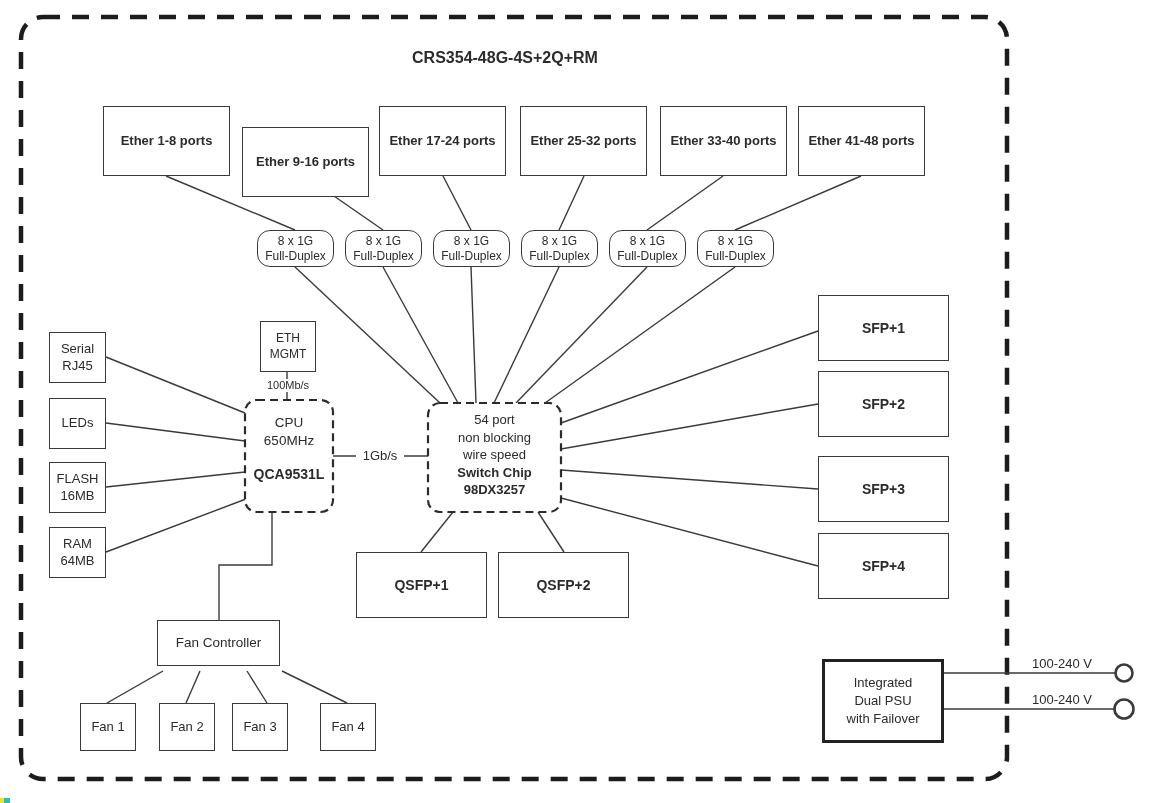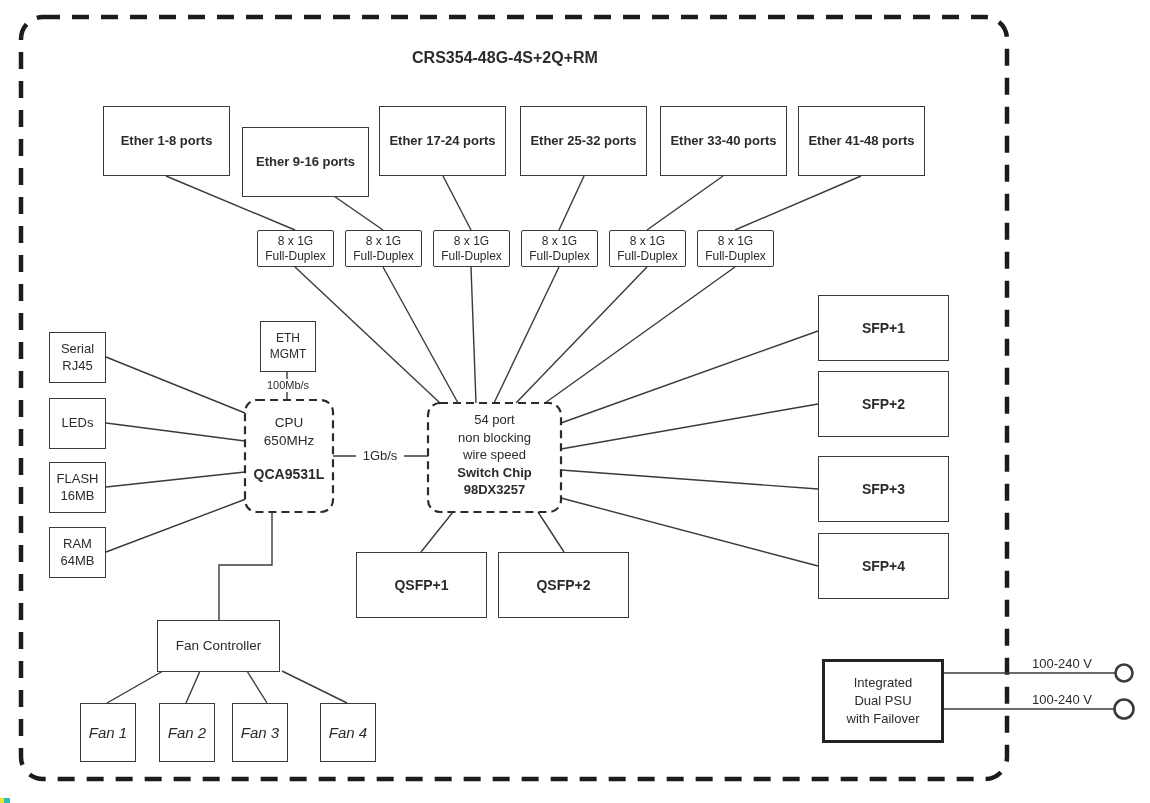--- a/index.html
+++ b/index.html
@@ -22,25 +22,25 @@
     z-index:1;
     box-sizing:border-box;
     line-height:1.3;
   }
   .label{
     position:absolute;z-index:1;text-align:center;
     line-height:1.2;
   }
   .bold{font-weight:bold;}
   .ether{font-weight:bold;font-size:13px;width:127px;height:70px;top:106px;text-align:center;}
-  .phy{font-size:12px;width:77px;height:37px;top:230px;border-radius:2px;line-height:1.25;}
+  .phy{font-size:12px;width:77px;height:37px;top:230px;border-radius:13px;line-height:1.25;}
   .periph{font-size:13px;width:57px;height:51px;left:49px;}
   .sfp{font-weight:bold;font-size:14px;width:131px;height:66px;left:818px;}
   .qsfp{font-weight:bold;font-size:14px;width:131px;height:66px;top:552px;}
-  .fan{font-size:15px;width:56px;height:59px;top:703px;font-style:italic;}
+  .fan{font-size:13px;width:56px;height:48px;top:703px;}
   .onwhite{background:#ffffff;}
   .cpu-text,.sw-text{position:absolute;z-index:1;text-align:center;line-height:1.35;}
 </style>
 </head>
 <body>
 
 <div class="stage">
 
   <svg width="1150" height="803" viewBox="0 0 1150 803">
     <g stroke="#3a3a3a" stroke-width="1.4" fill="none">
@@ -197,21 +197,21 @@
   <div class="box sfp" style="top:371px;">
       <span>SFP+2</span>
     </div>
   <div class="box sfp" style="top:456px;">
       <span>SFP+3</span>
     </div>
   <div class="box sfp" style="top:533px;">
       <span>SFP+4</span>
     </div>
 
-  <div class="box" style="left:157px;top:620px;width:123px;height:52px;font-size:13.5px;">
+  <div class="box" style="left:157px;top:620px;width:123px;height:46px;font-size:13.5px;">
     <span>Fan Controller</span>
   </div>
   <div class="box fan" style="left:80px;">
       <span>Fan 1</span>
     </div>
   <div class="box fan" style="left:159px;">
       <span>Fan 2</span>
     </div>
   <div class="box fan" style="left:232px;">
       <span>Fan 3</span>

